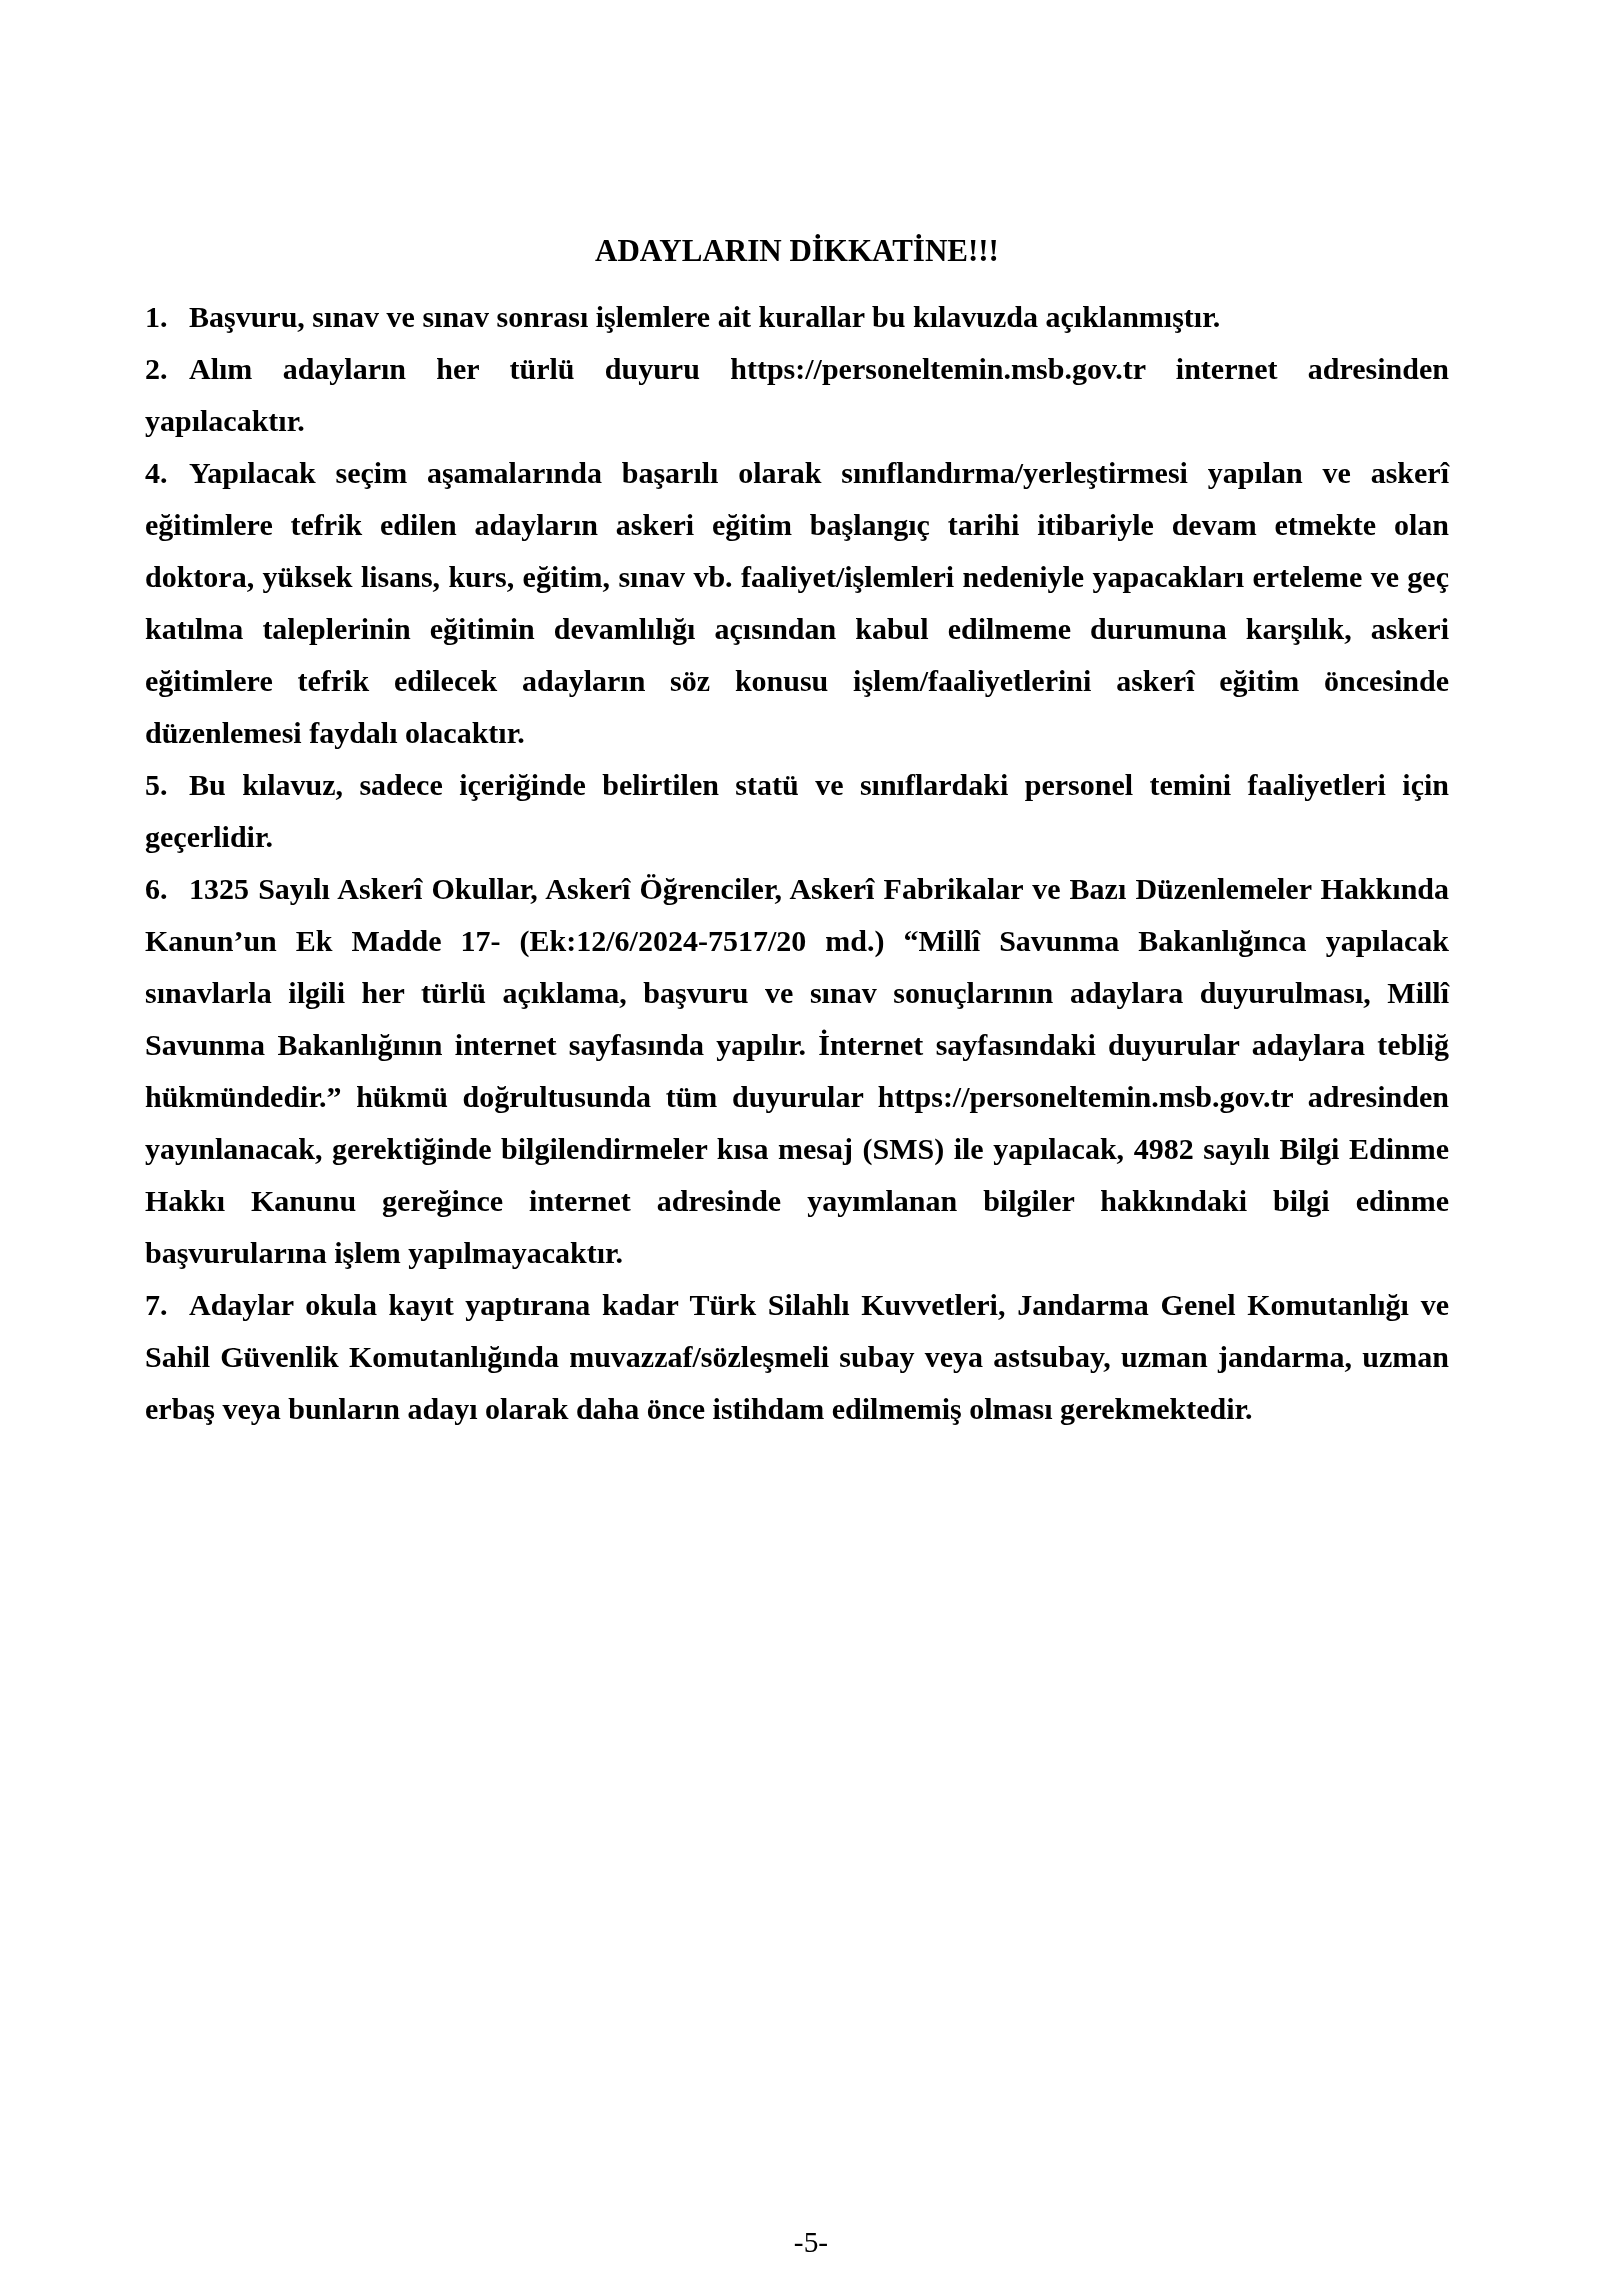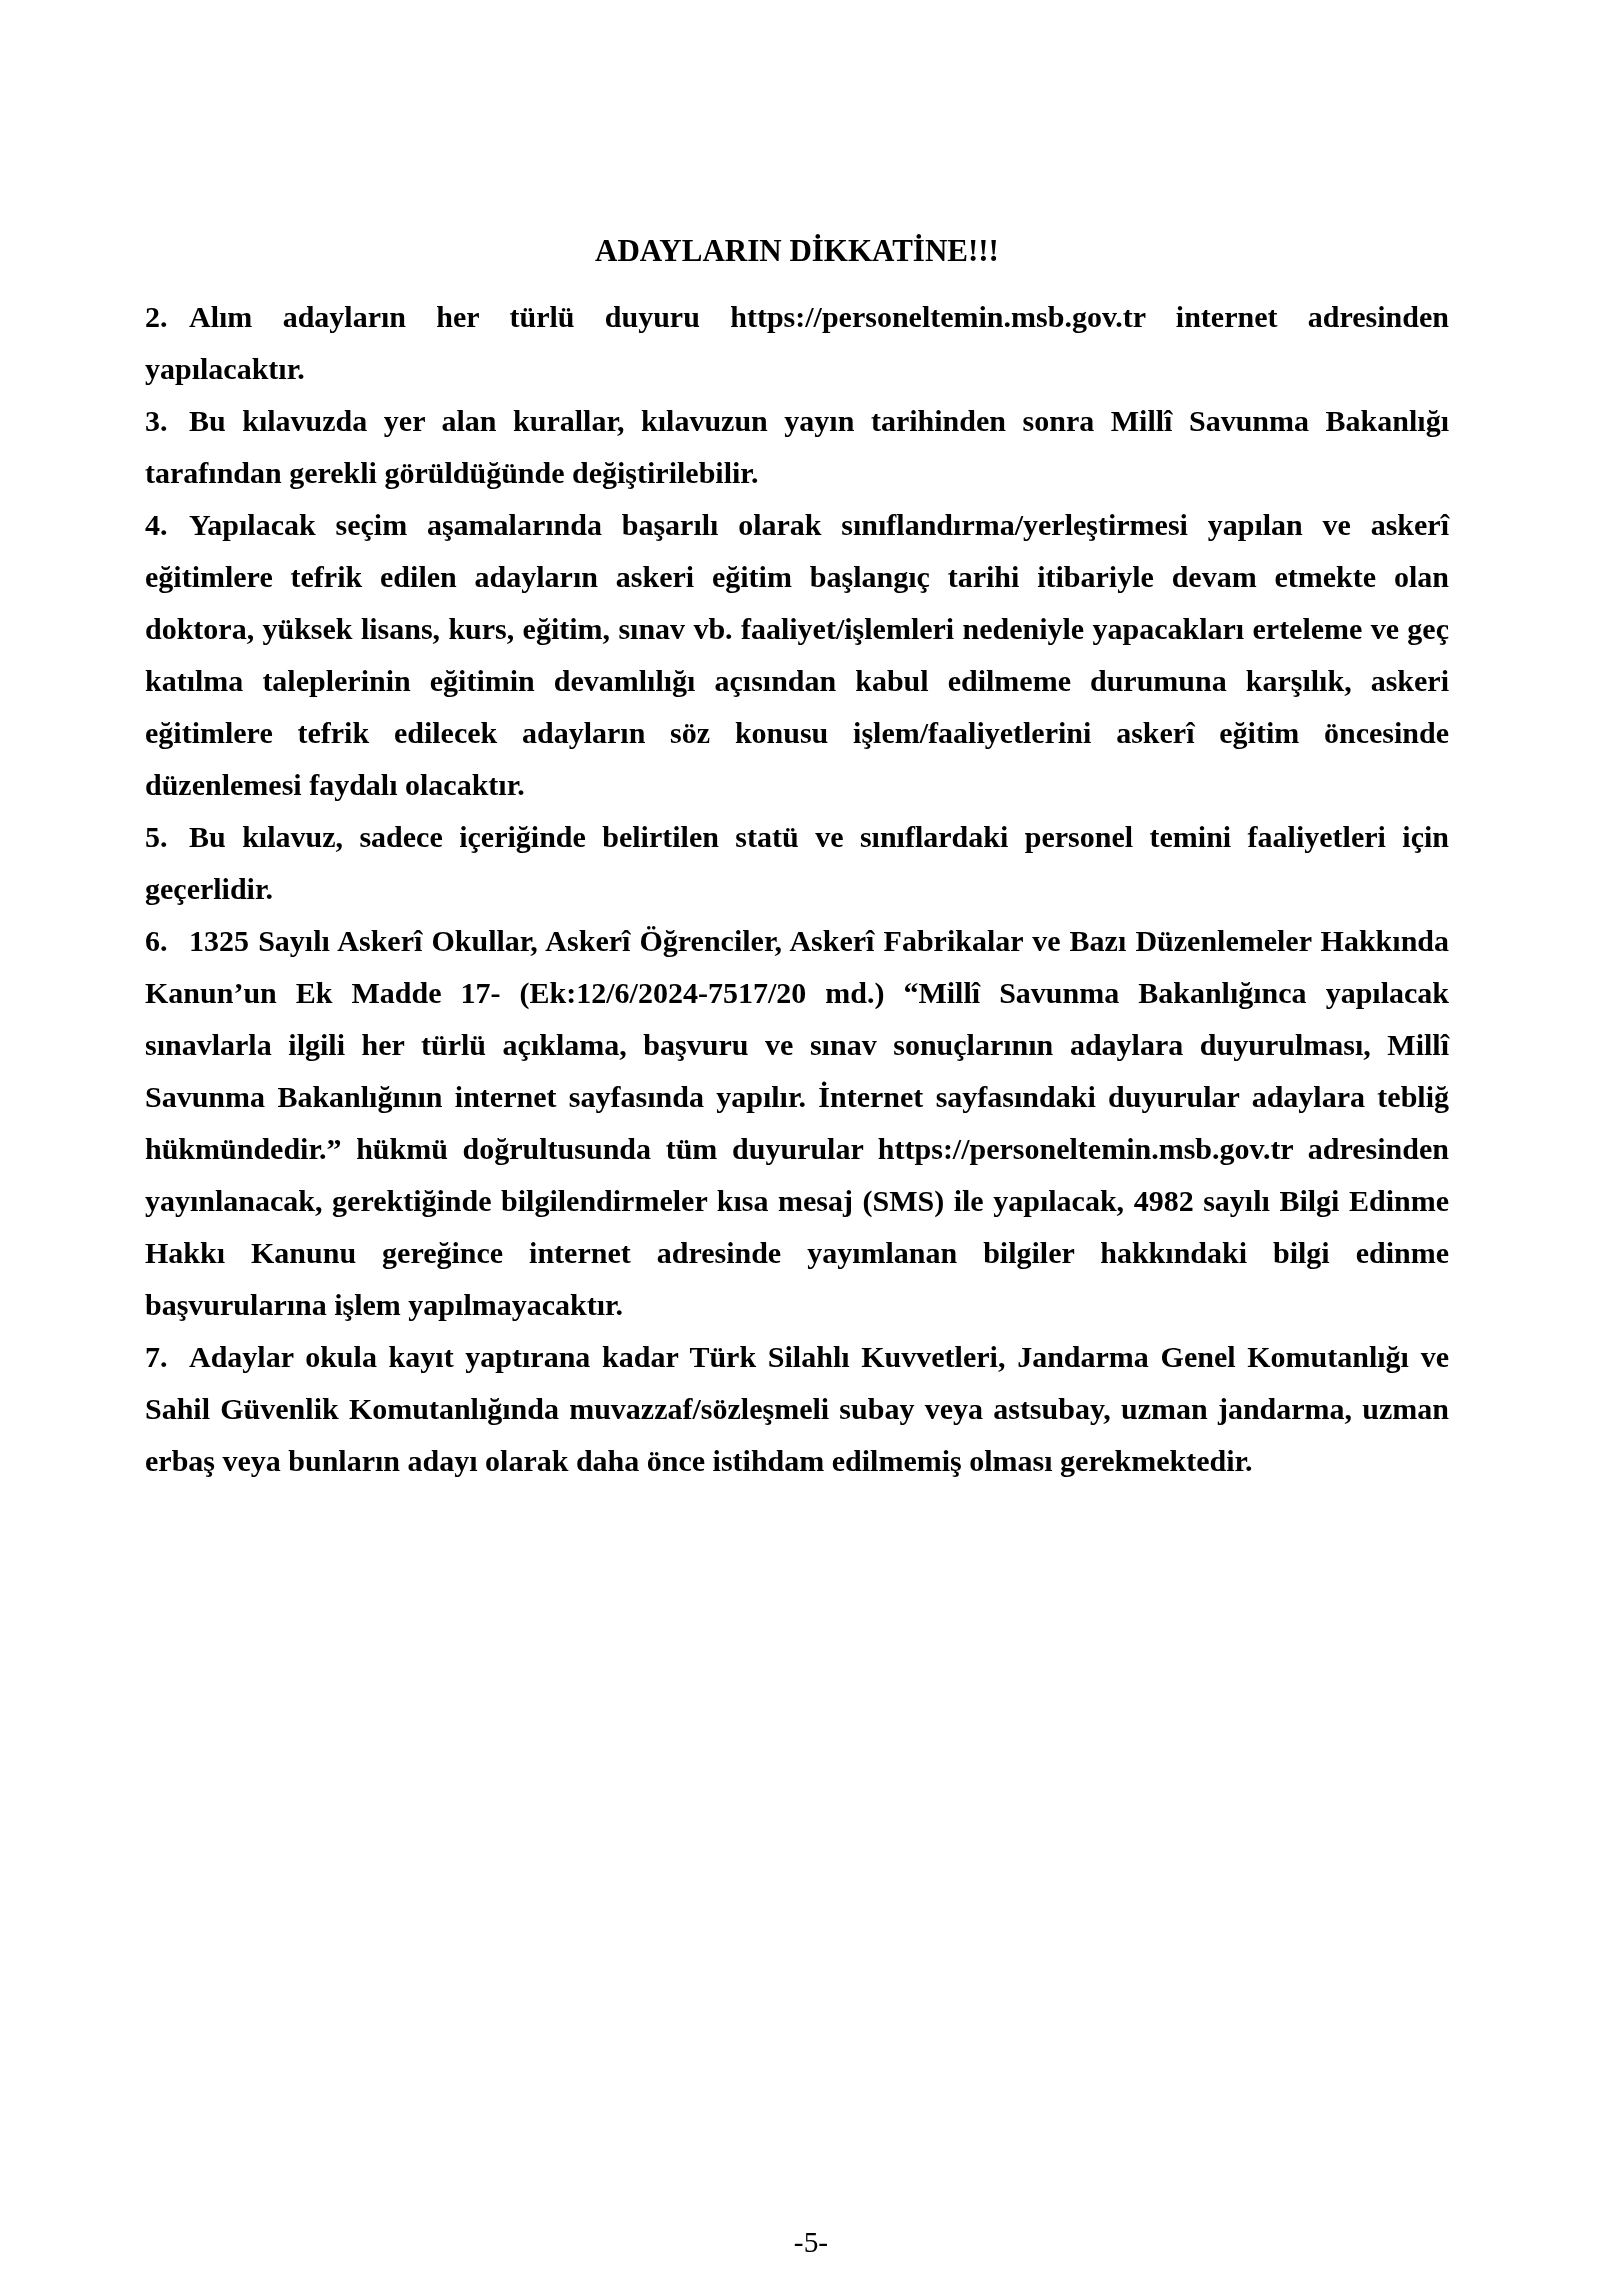--- a/index.html
+++ b/index.html
@@ -61,24 +61,24 @@
   }
 </style>
 </head>
 <body>
 
 <div class="page">
   <div class="content">
 
     <h1 class="doc-title">ADAYLARIN DİKKATİNE!!!</h1>
 
+    <p class="item"><span class="num">1.</span><span>Başvuru, sınav ve sınav sonrası işlemlere ait kurallar bu kılavuzda açıklanmıştır.</span></p>
 
     <p class="item"><span class="num">2.</span><span>Alım adayların her türlü duyuru </span><a class="link">https://personeltemin.msb.gov.tr</a><span> internet adresinden yapılacaktır.</span></p>
 
-    <p class="item"><span class="num">3.</span><span>Bu kılavuzda yer alan kurallar, kılavuzun yayın tarihinden sonra Millî Savunma Bakanlığı tarafından gerekli görüldüğünde değiştirilebilir.</span></p>
 
     <p class="item"><span class="num">4.</span><span>Yapılacak seçim aşamalarında başarılı olarak sınıflandırma/yerleştirmesi yapılan ve askerî eğitimlere tefrik edilen adayların askeri eğitim başlangıç tarihi itibariyle devam etmekte olan doktora, yüksek lisans, kurs, eğitim, sınav vb. faaliyet/işlemleri nedeniyle yapacakları erteleme ve geç katılma taleplerinin eğitimin devamlılığı açısından kabul edilmeme durumuna karşılık, askeri eğitimlere tefrik edilecek adayların söz konusu işlem/faaliyetlerini askerî eğitim öncesinde düzenlemesi faydalı olacaktır.</span></p>
 
     <p class="item"><span class="num">5.</span><span>Bu kılavuz, sadece içeriğinde belirtilen statü ve sınıflardaki personel temini faaliyetleri için geçerlidir.</span></p>
 
     <p class="item"><span class="num">6.</span><span>1325 Sayılı Askerî Okullar, Askerî Öğrenciler, Askerî Fabrikalar ve Bazı Düzenlemeler Hakkında Kanun’un Ek Madde 17- (Ek:12/6/2024-7517/20 md.) “Millî Savunma Bakanlığınca yapılacak sınavlarla ilgili her türlü açıklama, başvuru ve sınav sonuçlarının adaylara duyurulması, Millî Savunma Bakanlığının internet sayfasında yapılır. İnternet sayfasındaki duyurular adaylara tebliğ hükmündedir.” hükmü doğrultusunda tüm duyurular </span><a class="link">https://personeltemin.msb.gov.tr</a><span> adresinden yayınlanacak, gerektiğinde bilgilendirmeler kısa mesaj (SMS) ile yapılacak, 4982 sayılı Bilgi Edinme Hakkı Kanunu gereğince internet adresinde yayımlanan bilgiler hakkındaki bilgi edinme başvurularına işlem yapılmayacaktır.</span></p>
 
     <p class="item"><span class="num">7.</span><span>Adaylar okula kayıt yaptırana kadar Türk Silahlı Kuvvetleri, Jandarma Genel Komutanlığı ve Sahil Güvenlik Komutanlığında muvazzaf/sözleşmeli subay veya astsubay, uzman jandarma, uzman erbaş veya bunların adayı olarak daha önce istihdam edilmemiş olması gerekmektedir.</span></p>
 
   </div>

